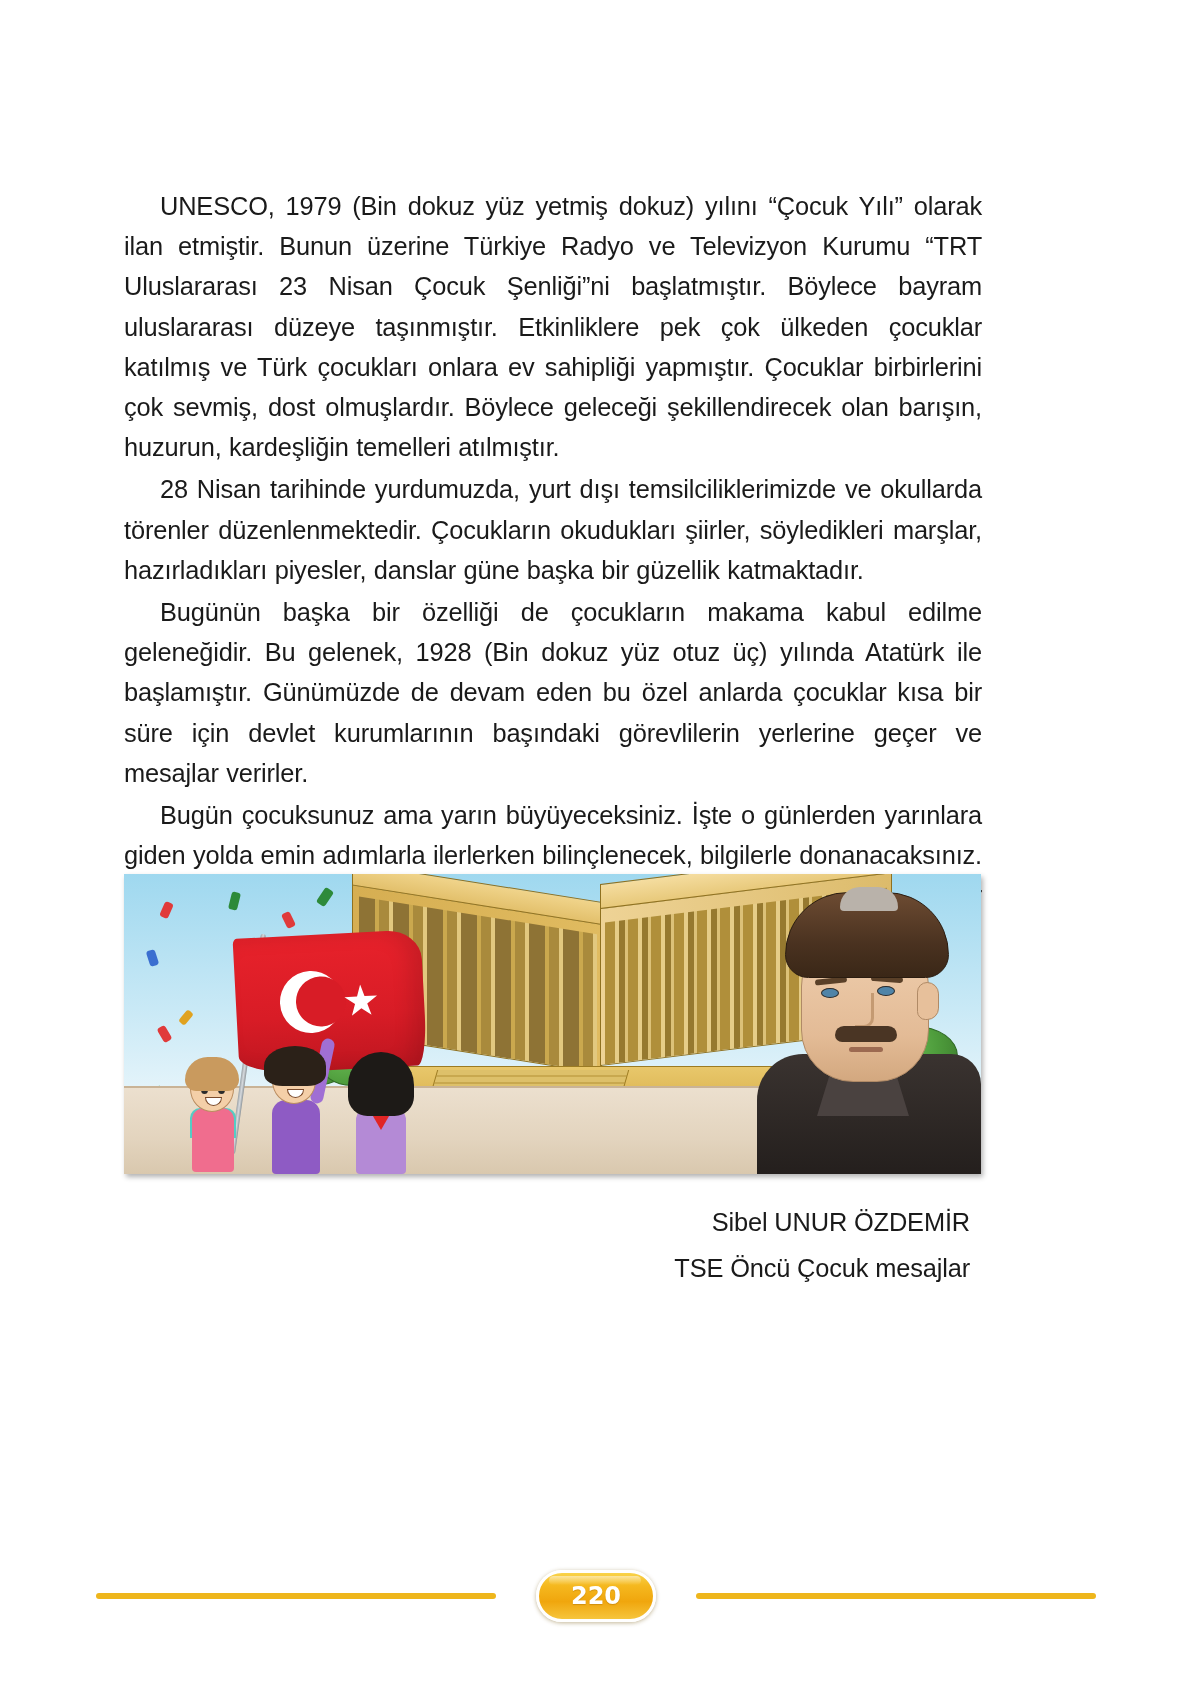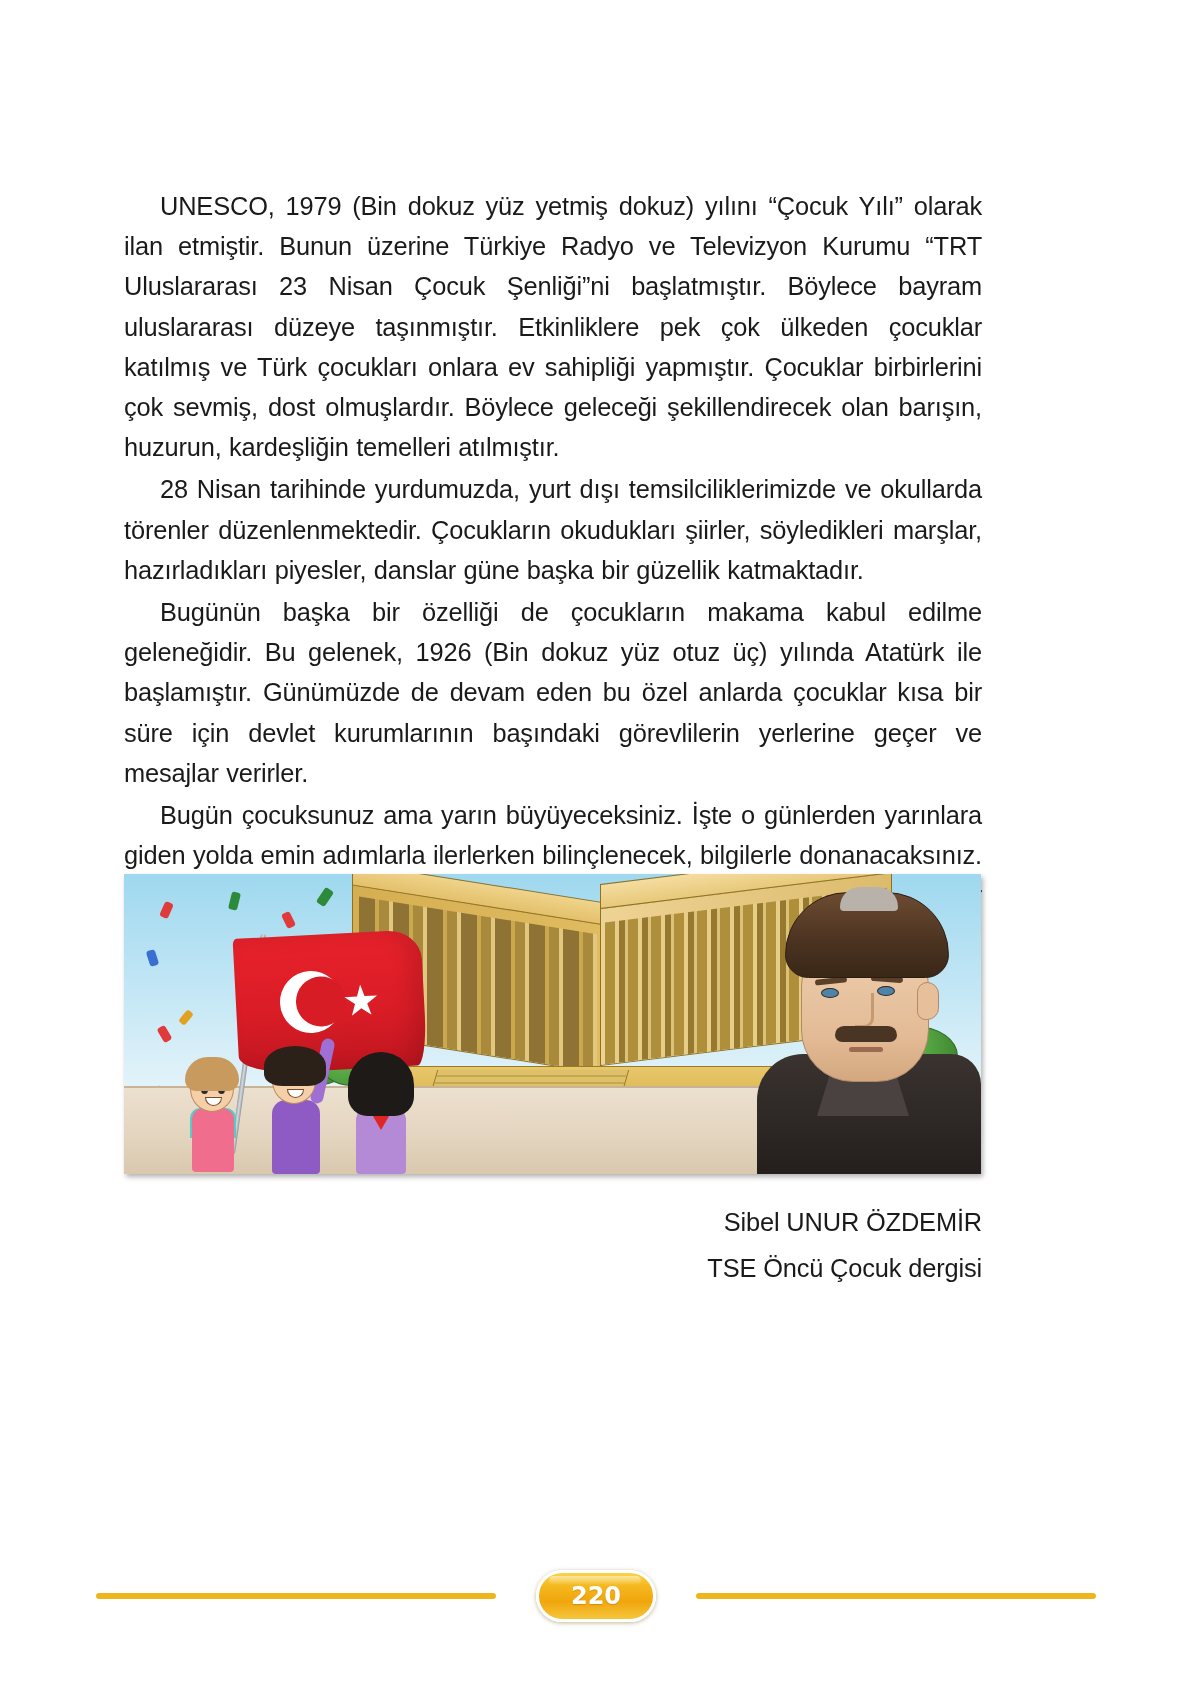--- a/index.html
+++ b/index.html
@@ -570,21 +570,21 @@
     font-family: "Liberation Sans", sans-serif;
     font-size: 25.4px;
     line-height: 40.2px;
     color: #1a1a1a;
     text-align: justify;
     text-indent: 36px;
     letter-spacing: -0.15px;
     font-weight: 300;
   }
   .attrib {
-    margin: 6px 0 0 0;
+    margin: 6px 12px 0 0;
     font-family: "Liberation Sans", sans-serif;
     font-size: 25.4px;
     line-height: 40.2px;
     color: #1a1a1a;
     text-align: right;
     letter-spacing: -0.15px;
     font-weight: 300;
   }
 
   
@@ -638,21 +638,21 @@
 </style>
 </head>
 <body>
 
 <div class="page">
 
 
   <div class="content">
     <p class="para">UNESCO, 1979 (Bin dokuz yüz yetmiş dokuz) yılını “Çocuk Yılı” olarak ilan etmiştir. Bunun üzerine Türkiye Radyo ve Televizyon Kurumu “TRT Uluslararası 23 Nisan Çocuk Şenliği”ni başlatmıştır. Böylece bayram uluslararası düzeye taşınmıştır. Etkinliklere pek çok ülkeden çocuklar katılmış ve Türk çocukları onlara ev sahipliği yapmıştır. Çocuklar birbirlerini çok sevmiş, dost olmuşlardır. Böylece geleceği şekillendirecek olan barışın, huzurun, kardeşliğin temelleri atılmıştır.</p>
     <p class="para">28 Nisan tarihinde yurdumuzda, yurt dışı temsilciliklerimizde ve okullarda törenler düzenlenmektedir. Çocukların okudukları şiirler, söyledikleri marşlar, hazırladıkları piyesler, danslar güne başka bir güzellik katmaktadır.</p>
-    <p class="para">Bugünün başka bir özelliği de çocukların makama kabul edilme geleneğidir. Bu gelenek, 1926 (Bin dokuz yüz otuz üç) yılında Atatürk ile başlamıştır. Günümüzde de devam eden bu özel anlarda çocuklar kısa bir süre için devlet kurumlarının başındaki görevlilerin yerlerine geçer ve mesajlar verirler.</p>
+    <p class="para">Bugünün başka bir özelliği de çocukların makama kabul edilme geleneğidir. Bu gelenek, 1928 (Bin dokuz yüz otuz üç) yılında Atatürk ile başlamıştır. Günümüzde de devam eden bu özel anlarda çocuklar kısa bir süre için devlet kurumlarının başındaki görevlilerin yerlerine geçer ve mesajlar verirler.</p>
     <p class="para">Bugün çocuksunuz ama yarın büyüyeceksiniz. İşte o günlerden yarınlara giden yolda emin adımlarla ilerlerken bilinçlenecek, bilgilerle donanacaksınız. Bu yolculuk sırasında Mustafa Kemal Atatürk’ün aşağıdaki sözünü hiçbir zaman aklınızdan çıkarmayınız.</p>
   </div>
 
   <div class="figure">
     <div class="sky"></div>
 
     <div class="confetti" style="left:38px;top:28px;width:9px;height:16px;background:#e03a3a;transform:rotate(24deg);"></div>
     <div class="confetti" style="left:24px;top:76px;width:9px;height:16px;background:#3a6ed0;transform:rotate(-18deg);"></div>
     <div class="confetti" style="left:58px;top:136px;width:8px;height:15px;background:#e0a21f;transform:rotate(40deg);"></div>
     <div class="confetti" style="left:36px;top:152px;width:9px;height:16px;background:#e03a3a;transform:rotate(-30deg);"></div>
@@ -735,21 +735,21 @@
       <div class="at-eye r"></div>
       <div class="at-nose"></div>
       <div class="at-mustache"></div>
       <div class="at-mouth"></div>
       <div class="at-kalpak"></div>
     </div>
   </div>
 
   <div class="quote-block">
     <p class="attrib">Sibel UNUR ÖZDEMİR</p>
-    <p class="attrib">TSE Öncü Çocuk dergisi</p>
+    <p class="attrib">TSE Öncü Çocuk mesajlar</p>
   </div>
 
   <div class="footer">
     <div class="foot-rule-l"></div>
     <div class="foot-rule-r"></div>
     <div class="pagenum">220</div>
   </div>
 
 </div>
 

